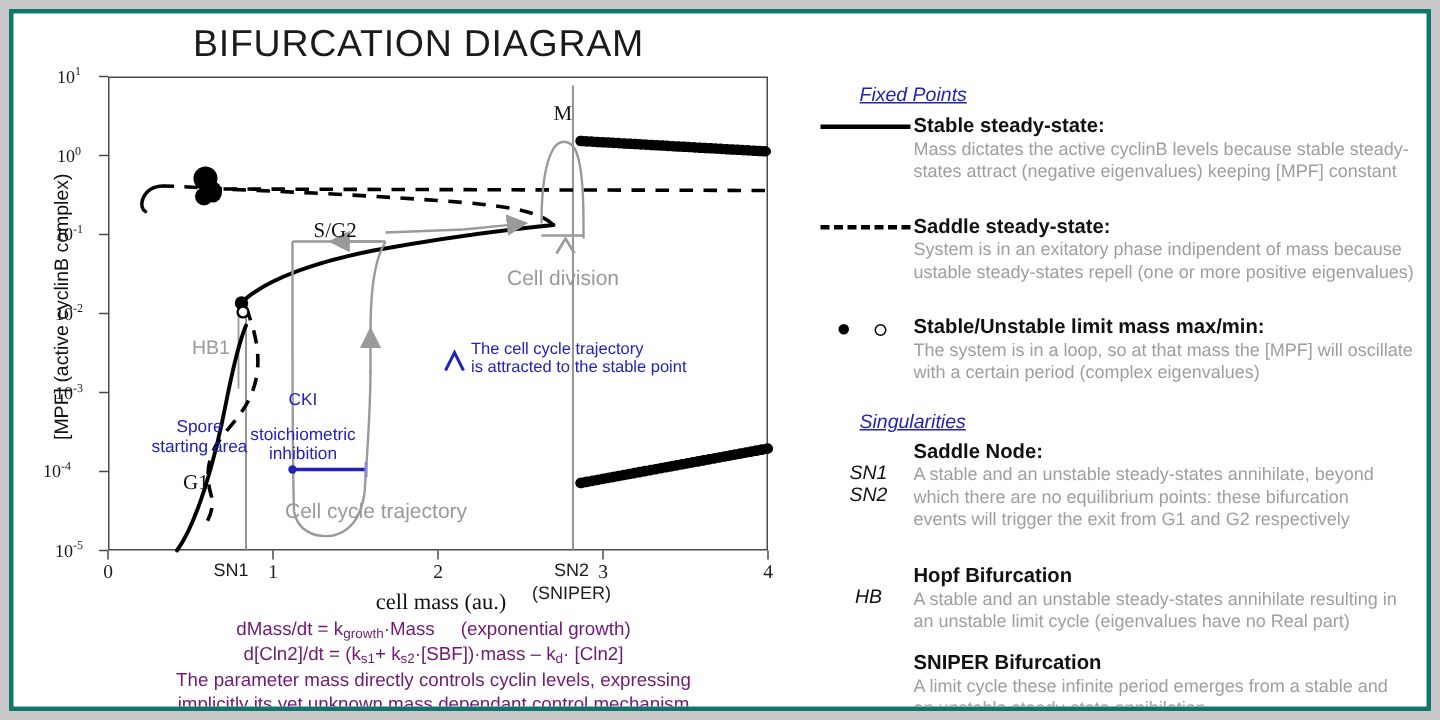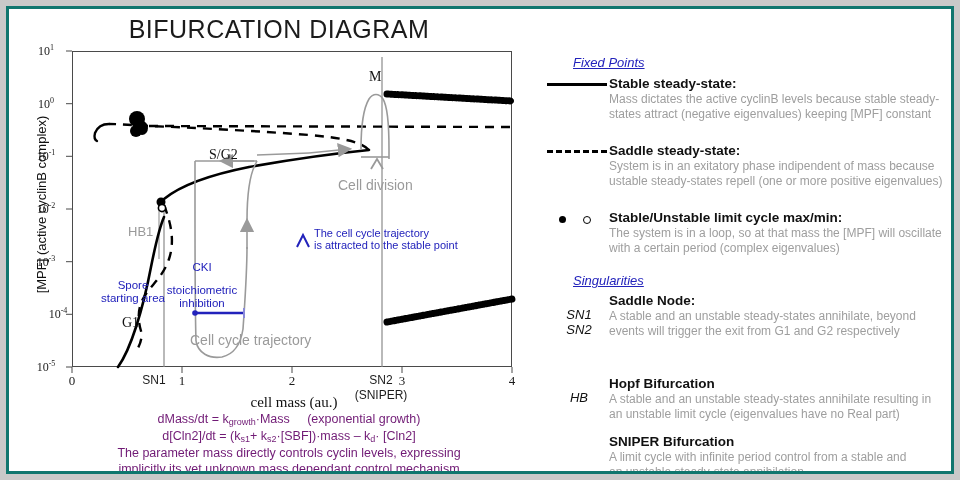--- a/index.html
+++ b/index.html
@@ -204,21 +204,21 @@
 
   <div id="plot-area">
 
     <div id="plot-frame"></div>
 
     <div class="ytick-label" style="left:16px; top:42px;  margin-top:-8px;">10<sup>1</sup></div>
     <div class="ytick-label" style="left:16px; top:94.7px;margin-top:-8px;">10<sup>0</sup></div>
     <div class="ytick-label" style="left:16px; top:147.3px;margin-top:-8px;">10<sup>-1</sup></div>
     <div class="ytick-label" style="left:16px; top:200px; margin-top:-8px;">10<sup>-2</sup></div>
     <div class="ytick-label" style="left:16px; top:252.7px;margin-top:-8px;">10<sup>-3</sup></div>
-    <div class="ytick-label" style="left:28px; top:305.3px;margin-top:-8px;">10<sup>-4</sup></div>
+    <div class="ytick-label" style="left:8px; top:305.3px;margin-top:-8px;">10<sup>-4</sup></div>
     <div class="ytick-label" style="left:16px; top:358px; margin-top:-8px;">10<sup>-5</sup></div>
 
     <div class="xtick-label" style="left:53px;  top:364px; width:20px;">0</div>
     <div class="xtick-label" style="left:163px; top:364px; width:20px;">1</div>
     <div class="xtick-label" style="left:273px; top:364px; width:20px;">2</div>
     <div class="xtick-label" style="left:383px; top:364px; width:20px;">3</div>
     <div class="xtick-label" style="left:493px; top:364px; width:20px;">4</div>
 
     <div class="sn-tag" style="left:123px; top:364px; width:44px;">SN1</div>
     <div class="sn-tag" style="left:350px; top:364px; width:44px;">SN2</div>
@@ -376,36 +376,37 @@
         <div class="leg-desc">ustable steady-states repell (one or more positive eigenvalues)</div>
       </div>
     </div>
 
     <div class="leg-item" style="top:159px;">
       <div class="swatch-dots">
         <div class="dot-filled"></div>
         <div class="dot-open"></div>
       </div>
       <div class="leg-body">
-        <div class="leg-title">Stable/Unstable limit cycle max/min:</div>
+        <div class="leg-title">Stable/Unstable limit mass max/min:</div>
         <div class="leg-desc">The system is in a loop, so at that mass the [MPF] will oscillate</div>
         <div class="leg-desc">with a certain period (complex eigenvalues)</div>
       </div>
     </div>
 
     <div class="leg-section-head" style="left:30px; top:222px;">Singularities</div>
 
     <div class="leg-item" style="top:242px;">
       <div class="leg-key" style="top:14px;">
         <div>SN1</div>
         <div>SN2</div>
       </div>
       <div class="leg-body">
         <div class="leg-title">Saddle Node:</div>
         <div class="leg-desc">A stable and an unstable steady-states annihilate, beyond</div>
+        <div class="leg-desc">which there are no equilibrium points: these bifurcation</div>
         <div class="leg-desc">events will trigger the exit from G1 and G2 respectively</div>
       </div>
     </div>
 
     <div class="leg-item" style="top:325px;">
       <div class="leg-key" style="top:14px;">
         <div>HB</div>
       </div>
       <div class="leg-body">
         <div class="leg-title">Hopf Bifurcation</div>
@@ -413,19 +414,19 @@
         <div class="leg-desc">an unstable limit cycle (eigenvalues have no Real part)</div>
       </div>
     </div>
 
     <div class="leg-item" style="top:383px;">
       <div class="leg-key" style="top:12px;margin-top:36px;">
         <div>SNIPER</div>
       </div>
       <div class="leg-body">
         <div class="leg-title">SNIPER Bifurcation</div>
-        <div class="leg-desc">A limit cycle with infinite period control from a stable and</div>
+        <div class="leg-desc">A limit cycle these infinite period emerges from a stable and</div>
         <div class="leg-desc">an unstable steady-state annihilation</div>
       </div>
     </div>
 
   </div>
 </div>
 
 </body></html>

